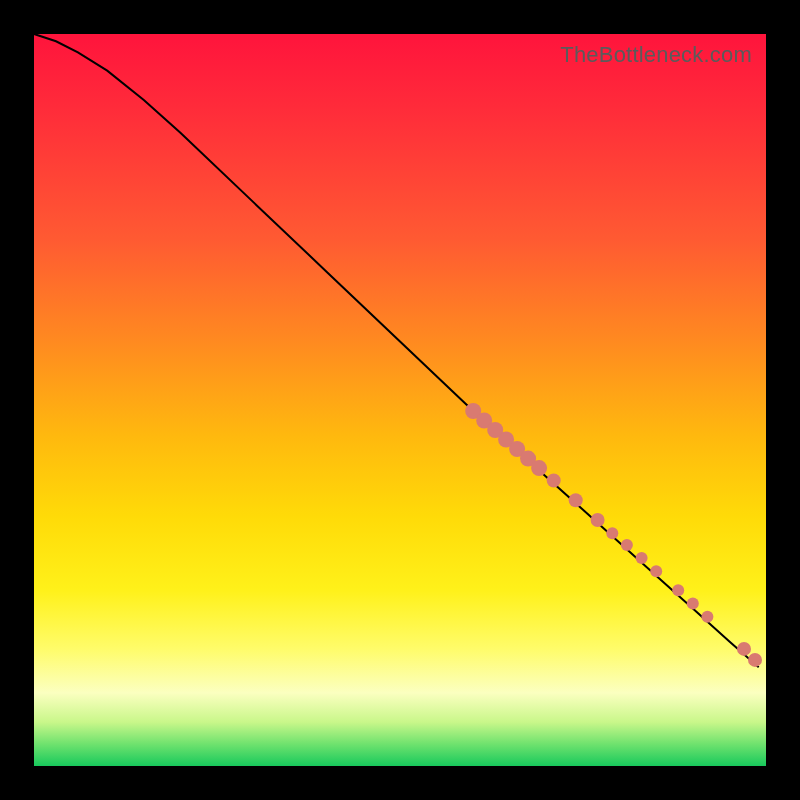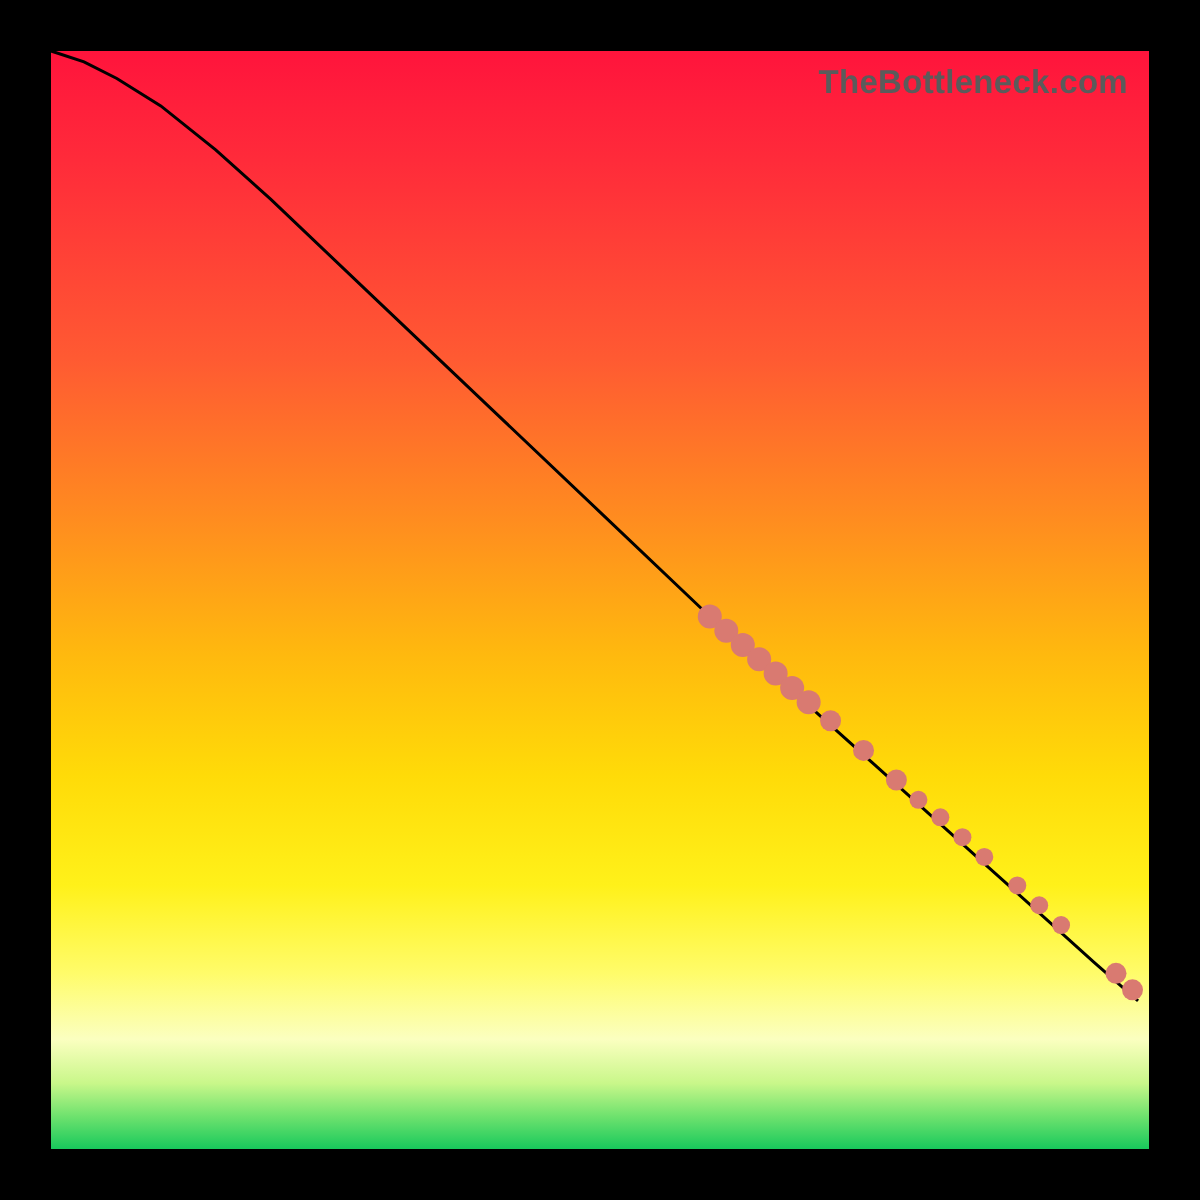--- a/index.html
+++ b/index.html
@@ -39,21 +39,21 @@
       #6fe26e 97%,
       #18c95c 100%
     );
   }
   .watermark {
     position: absolute;
     top: 8px;
     right: 14px;
     color: #5b5b5b;
     font-size: 22px;
-    font-weight: 700;
+    font-weight: 400;
     letter-spacing: 0.2px;
     user-select: none;
   }
   svg.curve {
     position: absolute;
     left: 0;
     top: 0;
     width: 732px;
     height: 732px;
     overflow: visible;

